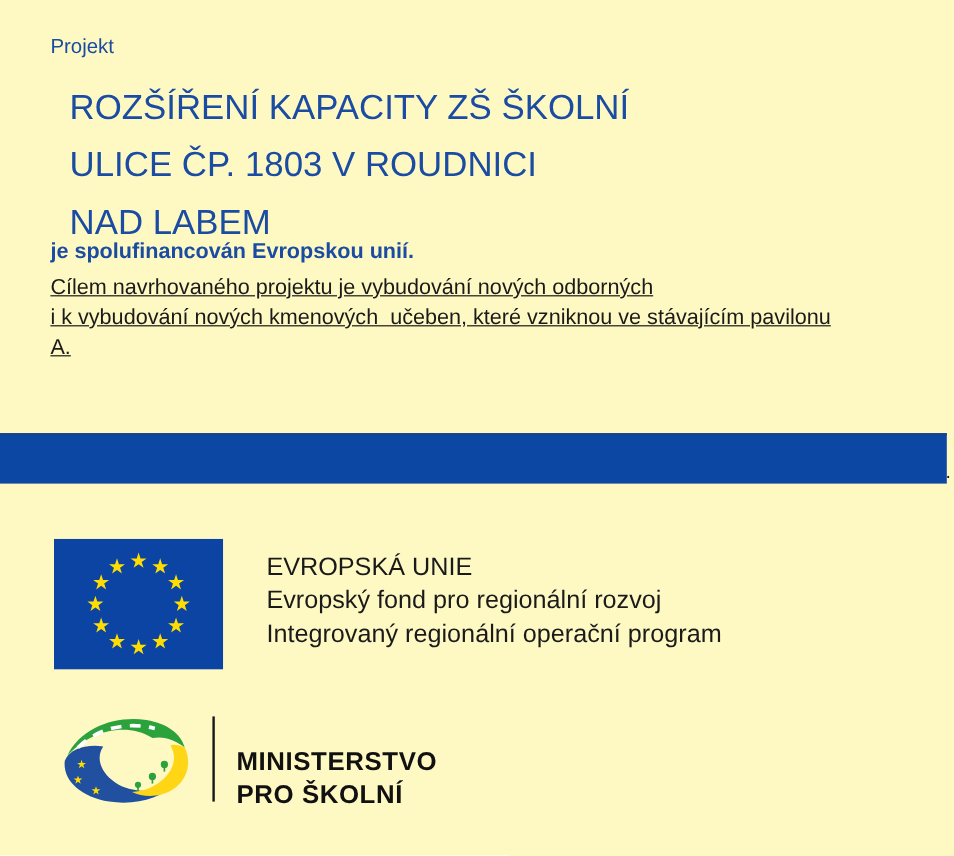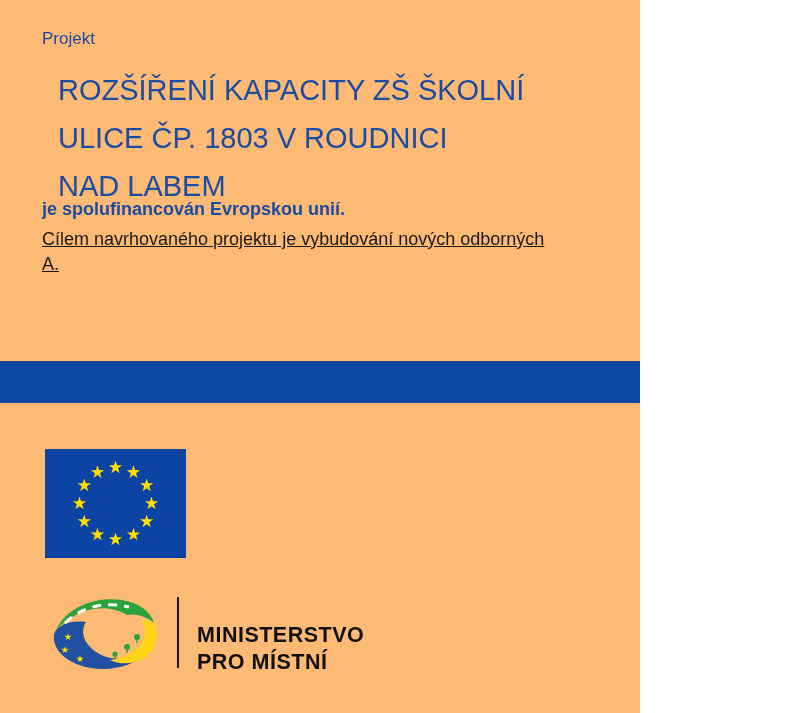--- a/index.html
+++ b/index.html
@@ -2,21 +2,21 @@
 <html style="--accent-blue: #1b4ca3; --bar-blue: #0d47a4; --eu-flag-blue: #0b44a3; --eu-star-yellow: #ffdd00; --mmr-green: #2ba23c; --mmr-yellow: #ffd616; --mmr-blue: #20509f; --text-black: #1a1a1a;"><head>
 <meta charset="utf-8">
 <style>
   :root{
     --accent-blue:#1b4ca3; --bar-blue:#0d47a4; --eu-flag-blue:#0b44a3;
     --eu-star-yellow:#ffdd00; --mmr-green:#2ba23c; --mmr-yellow:#ffd616;
     --mmr-blue:#20509f; --text-black:#1a1a1a;
   }
   html,body{margin:0;padding:0;background:#fff;}
   #page{
-    position:relative;width:640px;height:713px;background:#fdba74;
+    position:relative;width:795px;height:713px;background:#fef9c3;
     font-family:"Liberation Sans",sans-serif;overflow:hidden;
   }
   .projekt-label{
     position:absolute;left:42px;top:29px;font-size:17px;color:var(--accent-blue);
   }
   .title{
     position:absolute;left:42px;top:50px;margin:16px;font-size:29px;font-weight:normal;
     line-height:48px;color:var(--accent-blue);letter-spacing:0px;
   }
   .title .tl{display:block;white-space:pre;}
@@ -67,20 +67,21 @@
   <h1 class="title">
     <span class="tl">ROZŠÍŘENÍ KAPACITY ZŠ ŠKOLNÍ</span>
     <span class="tl">ULICE ČP. 1803 V ROUDNICI</span>
     <span class="tl">NAD LABEM</span>
   </h1>
 
   <div class="subtitle">je spolufinancován Evropskou unií.</div>
 
   <div class="body-text">
     <div class="body-line">Cílem navrhovaného projektu je vybudování nových odborných</div>
+    <div class="body-line">i k vybudování nových kmenových  učeben, které vzniknou ve stávajícím pavilonu</div>
     <div class="body-line">A.</div>
   </div>
 
   <div class="blue-bar"></div>
   <span class="bar-period">.</span>
 
   <svg class="eu-flag" viewBox="0 0 141 109" xmlns="http://www.w3.org/2000/svg" aria-hidden="true">
     <defs>
       <polygon id="star-a" class="star" points="0,-7 1.59,-2.18 6.66,-2.16 2.57,0.83 4.11,5.66 0,2.7 -4.11,5.66 -2.57,0.83 -6.66,-2.16 -1.59,-2.18"></polygon>
     </defs>
@@ -92,20 +93,25 @@
     <use href="#star-a" x="101.7" y="72.5"></use>
     <use href="#star-a" x="88.5" y="85.7"></use>
     <use href="#star-a" x="70.5" y="90.5"></use>
     <use href="#star-a" x="52.5" y="85.7"></use>
     <use href="#star-a" x="39.3" y="72.5"></use>
     <use href="#star-a" x="34.5" y="54.5"></use>
     <use href="#star-a" x="39.3" y="36.5"></use>
     <use href="#star-a" x="52.5" y="23.3"></use>
   </svg>
 
+  <div class="eu-text">
+    <div>EVROPSKÁ UNIE</div>
+    <div>Evropský fond pro regionální rozvoj</div>
+    <div>Integrovaný regionální operační program</div>
+  </div>
 
   <svg class="mmr-logo" viewBox="0 0 112 80" xmlns="http://www.w3.org/2000/svg" aria-hidden="true">
     <defs>
       <polygon id="star-b" class="star" points="0,-7 1.59,-2.18 6.66,-2.16 2.57,0.83 4.11,5.66 0,2.7 -4.11,5.66 -2.57,0.83 -6.66,-2.16 -1.59,-2.18"></polygon>
     </defs>
 
     <path class="mmr-blue-shape" d="M7,40 C5,56 20,70 44,74 C66,77.5 88,71 99,59 C83,67 62,67 49,58 C36,49 33,37 39,28 C25,26 11,30 7,40 Z"></path>
     <use href="#star-b" transform="translate(21,43) scale(0.55)"></use>
     <use href="#star-b" transform="translate(18,56) scale(0.55)"></use>
     <use href="#star-b" transform="translate(33,65) scale(0.55)"></use>
@@ -119,16 +125,16 @@
     <circle class="bush" cx="80" cy="53" r="3"></circle>
     <rect class="bush" x="79.3" y="55" width="1.4" height="4"></rect>
     <circle class="bush" cx="68" cy="60" r="2.6"></circle>
     <rect class="bush" x="67.3" y="61.5" width="1.4" height="3.5"></rect>
   </svg>
 
   <div class="mmr-divider"></div>
 
   <div class="mmr-text">
     <div>MINISTERSTVO</div>
-    <div>PRO MÍSTNÍ</div>
+    <div>PRO ŠKOLNÍ</div>
   </div>
 
 </div>
 
 </body></html>

